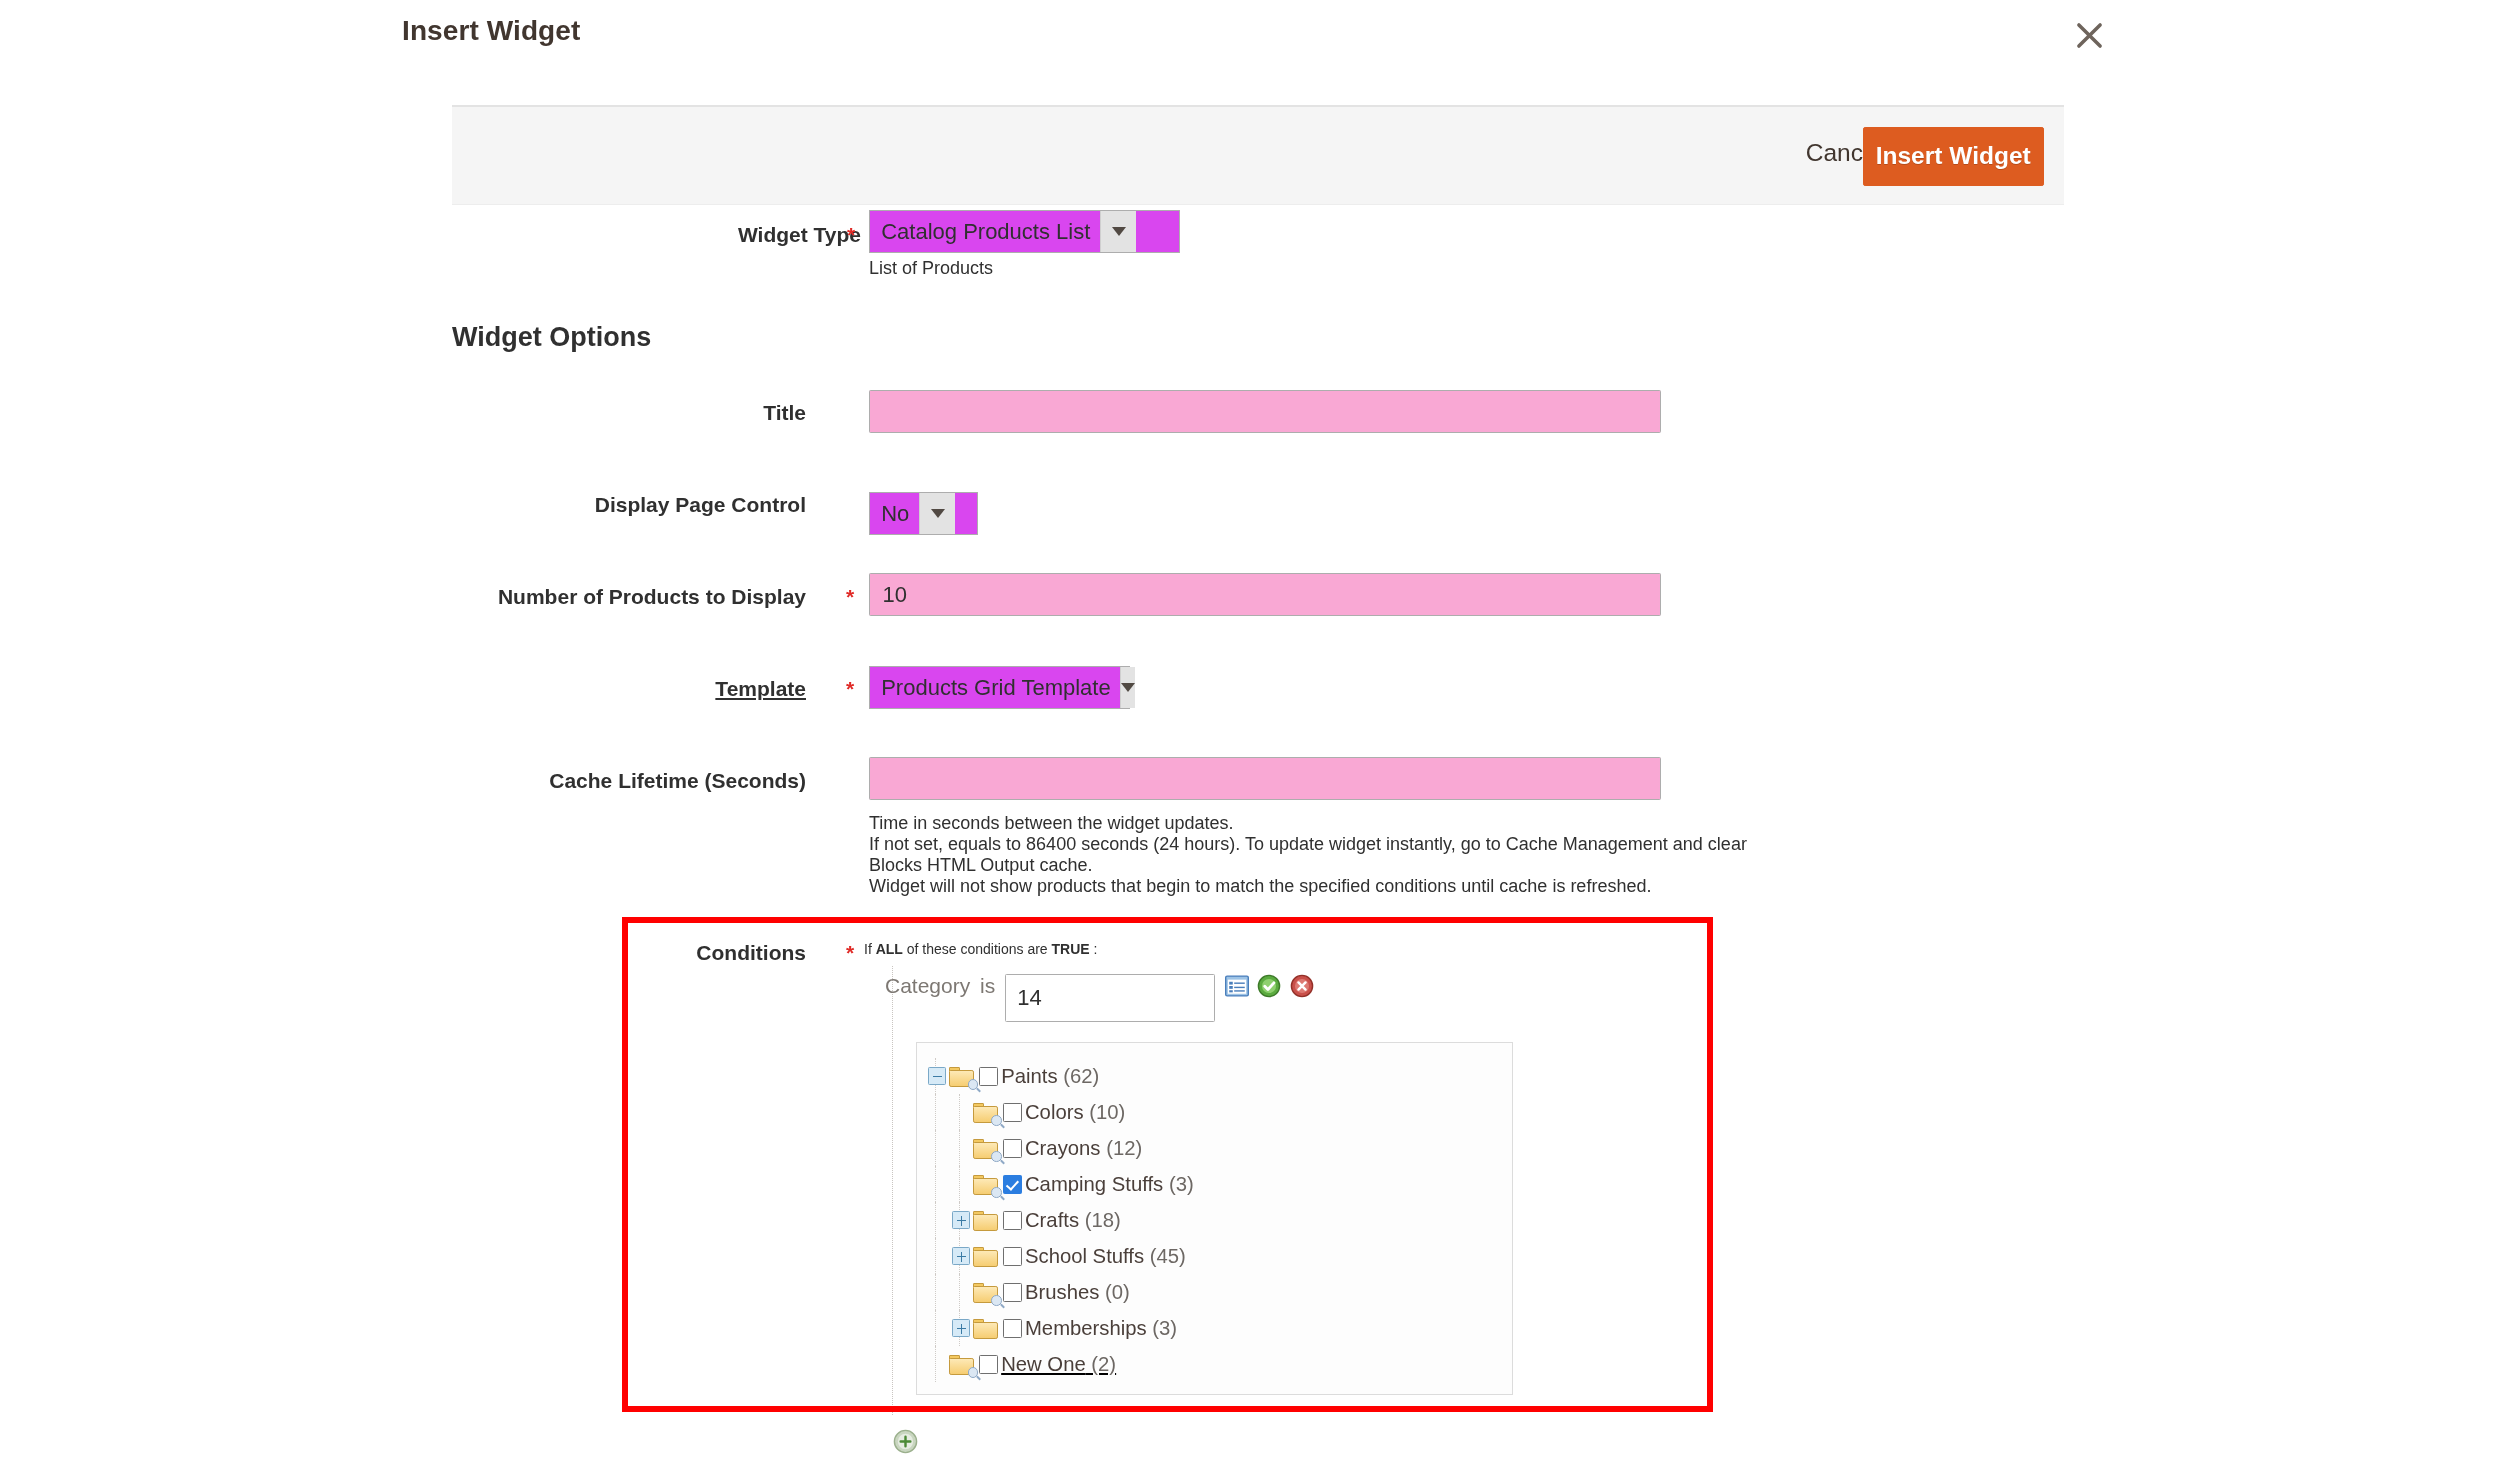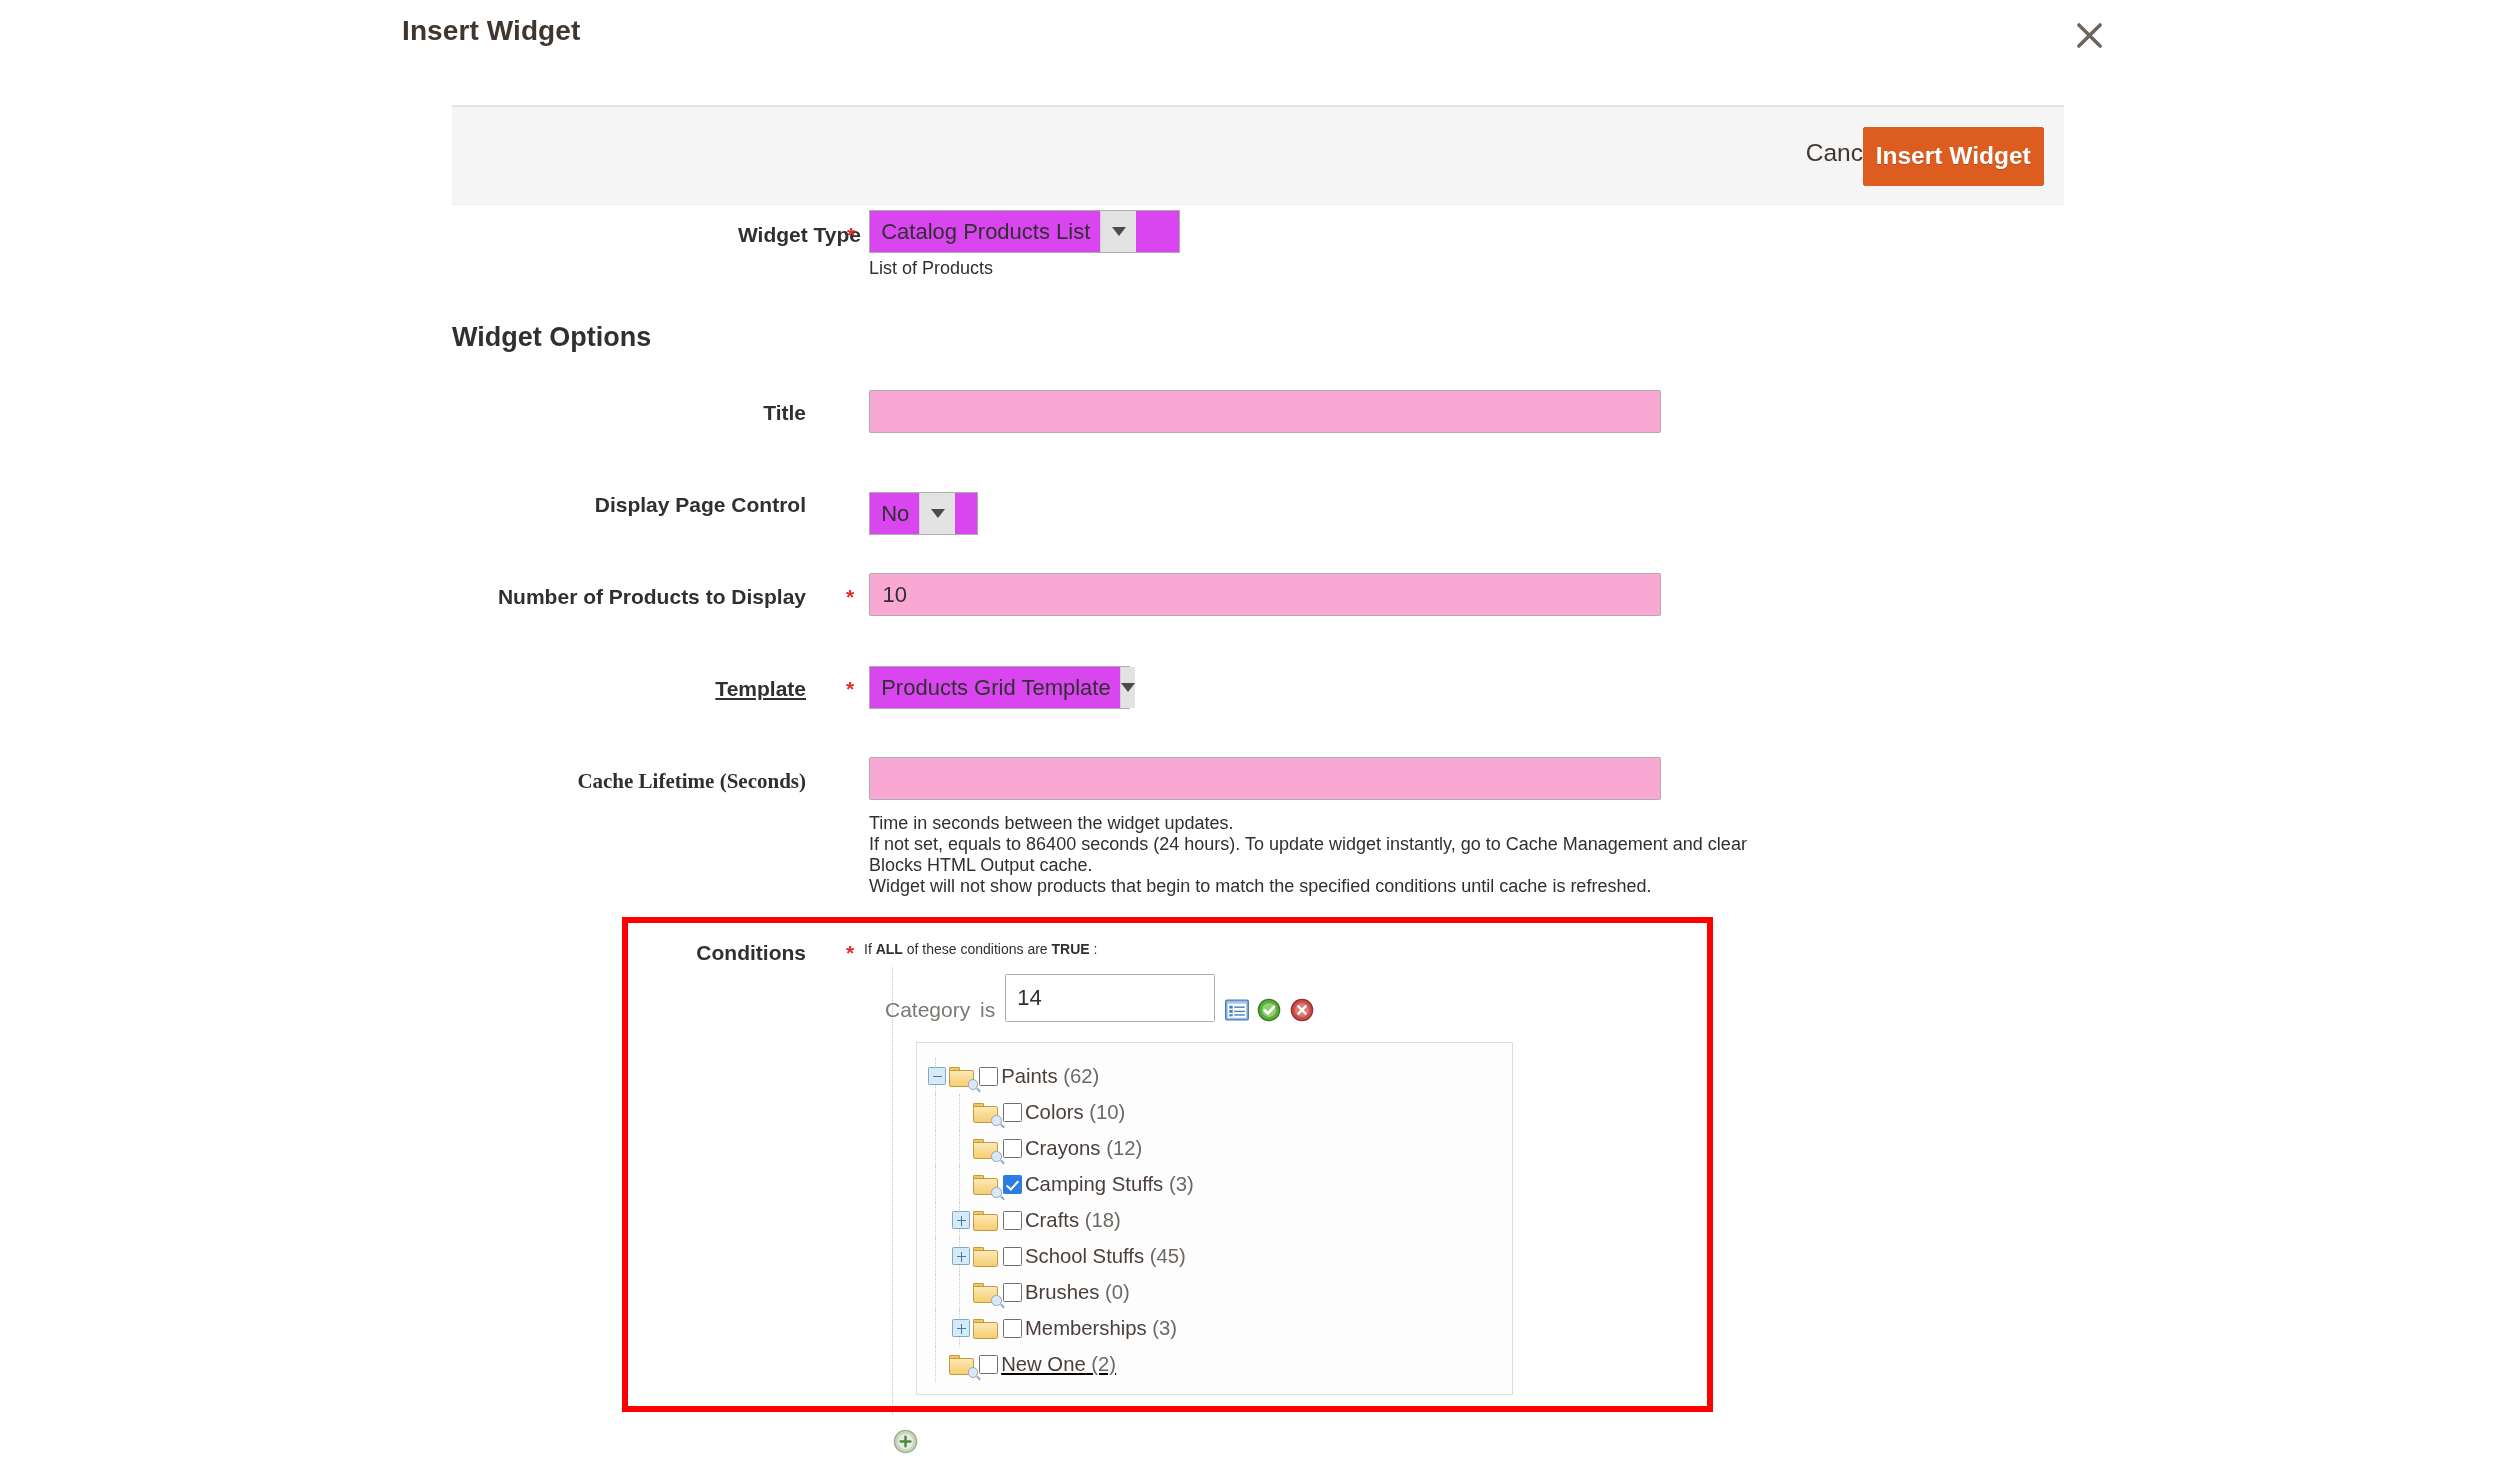--- a/index.html
+++ b/index.html
@@ -115,21 +115,21 @@
   .cond-text b { font-weight: 700; }
   .cond-text .light { color: #303030; }
 
   .dotcol {
     position: absolute; left: 892px; top: 966px;
     width: 1.4px; height: 449px;
     border-left: 1.4px dotted #c9c5c1;
   }
   .cond-row {
     position: absolute; left: 885px; top: 974px;
-    display: flex; align-items: flex-end;
+    display: flex; align-items: flex-start;
   }
   .cond-lbl {
     font-size: 21px; color: #7d7873; margin-right: 9.8px;
     white-space: nowrap;
   }
   .cond-input {
     width: 210px; height: 48px;
     border: 1.4px solid #adadad; background: #fff; border-radius: 1.4px;
     font-size: 22px; color: #303030; padding: 0 11.2px;
     font-family: inherit;
@@ -264,21 +264,21 @@
 
   <div class="flabel" style="left:659px; top:677px; width:147px;text-decoration:underline;">Template</div>
   <div class="req-star" style="left:846px; top:677px;">*</div>
   <div class="selwrap" style="left:869px; top:666px; width:261px;">
     <span class="selval">Products Grid Template</span>
     <span class="selarrow">
         <i></i>
       </span>
   </div>
 
-  <div class="flabel" style="left:533px; top:769px; width:273px;font-family:Liberation Serif, serif;">Cache Lifetime (Seconds)</div>
+  <div class="flabel" style="left:533px; top:769px; width:273px;">Cache Lifetime (Seconds)</div>
   <input class="txtfield" style="left: 869px; top: 757px; width: 792px; height: 43px;" value="">
   <div class="fnote" style="left:869px; top:813px;">Time in seconds between the widget updates.</div>
   <div class="fnote" style="left:869px; top:834px;">If not set, equals to 86400 seconds (24 hours). To update widget instantly, go to Cache Management and clear</div>
   <div class="fnote" style="left:869px; top:855px;">Blocks HTML Output cache.</div>
   <div class="fnote" style="left:869px; top:876px;">Widget will not show products that begin to match the specified conditions until cache is refreshed.</div>
 
   <div class="flabel" style="left:666px; top:941px; width:140px;">Conditions</div>
   <div class="req-star" style="left:846px; top:941px;">*</div>
 
   <div class="cond-text"><span>If </span><b>ALL</b><span class="light"> of these conditions are </span><b>TRUE</b><span> :</span></div>

